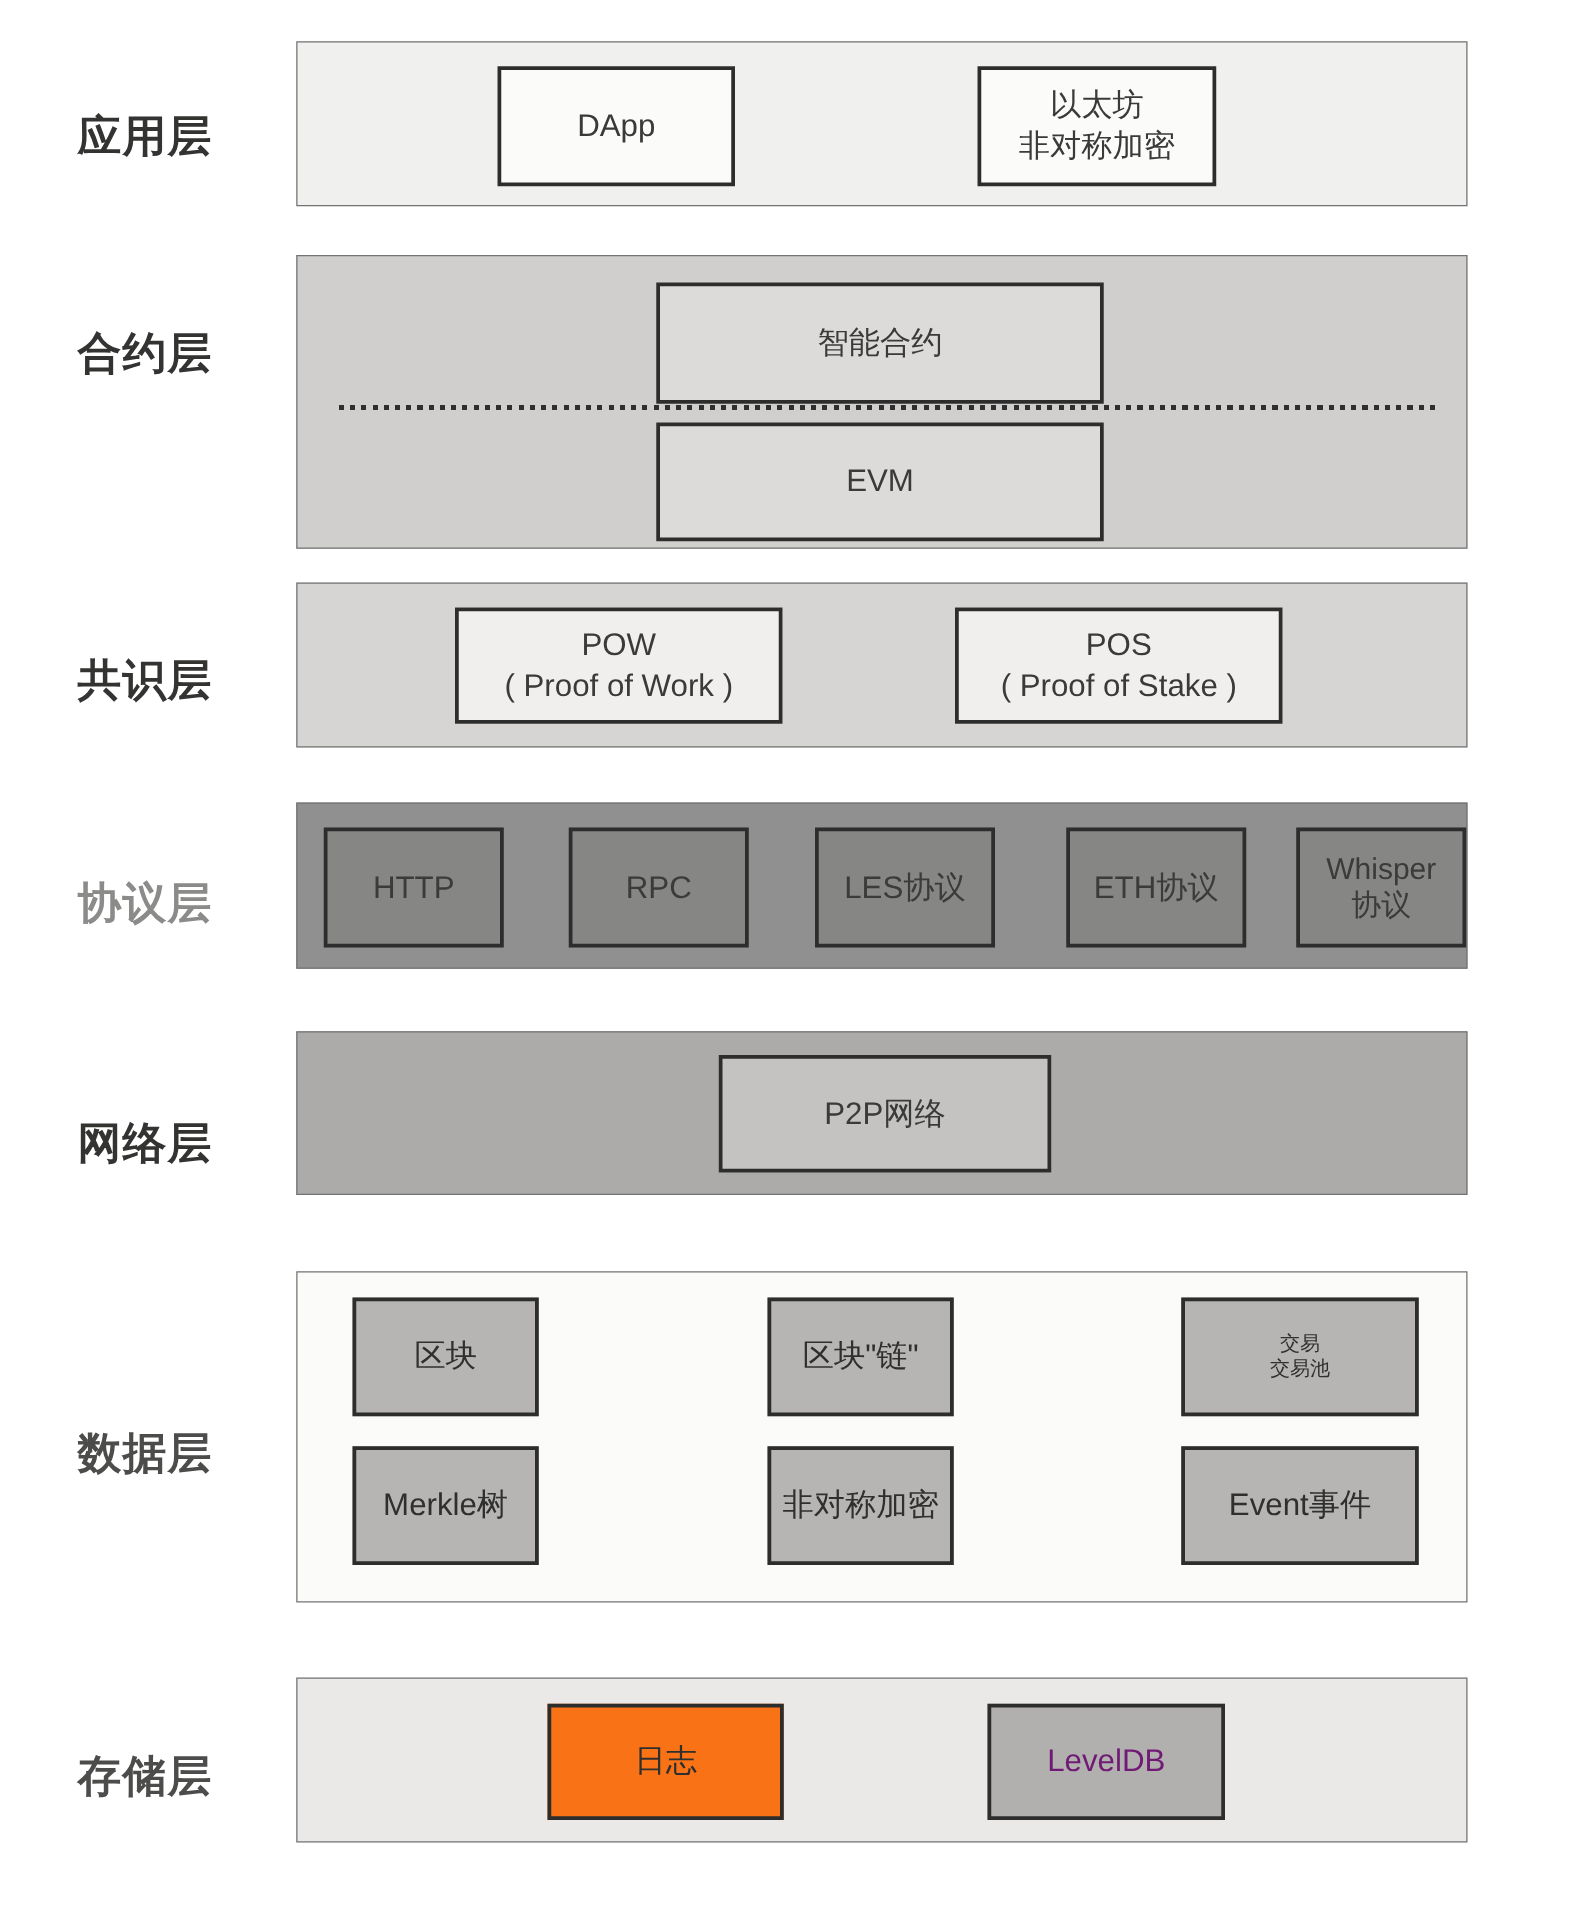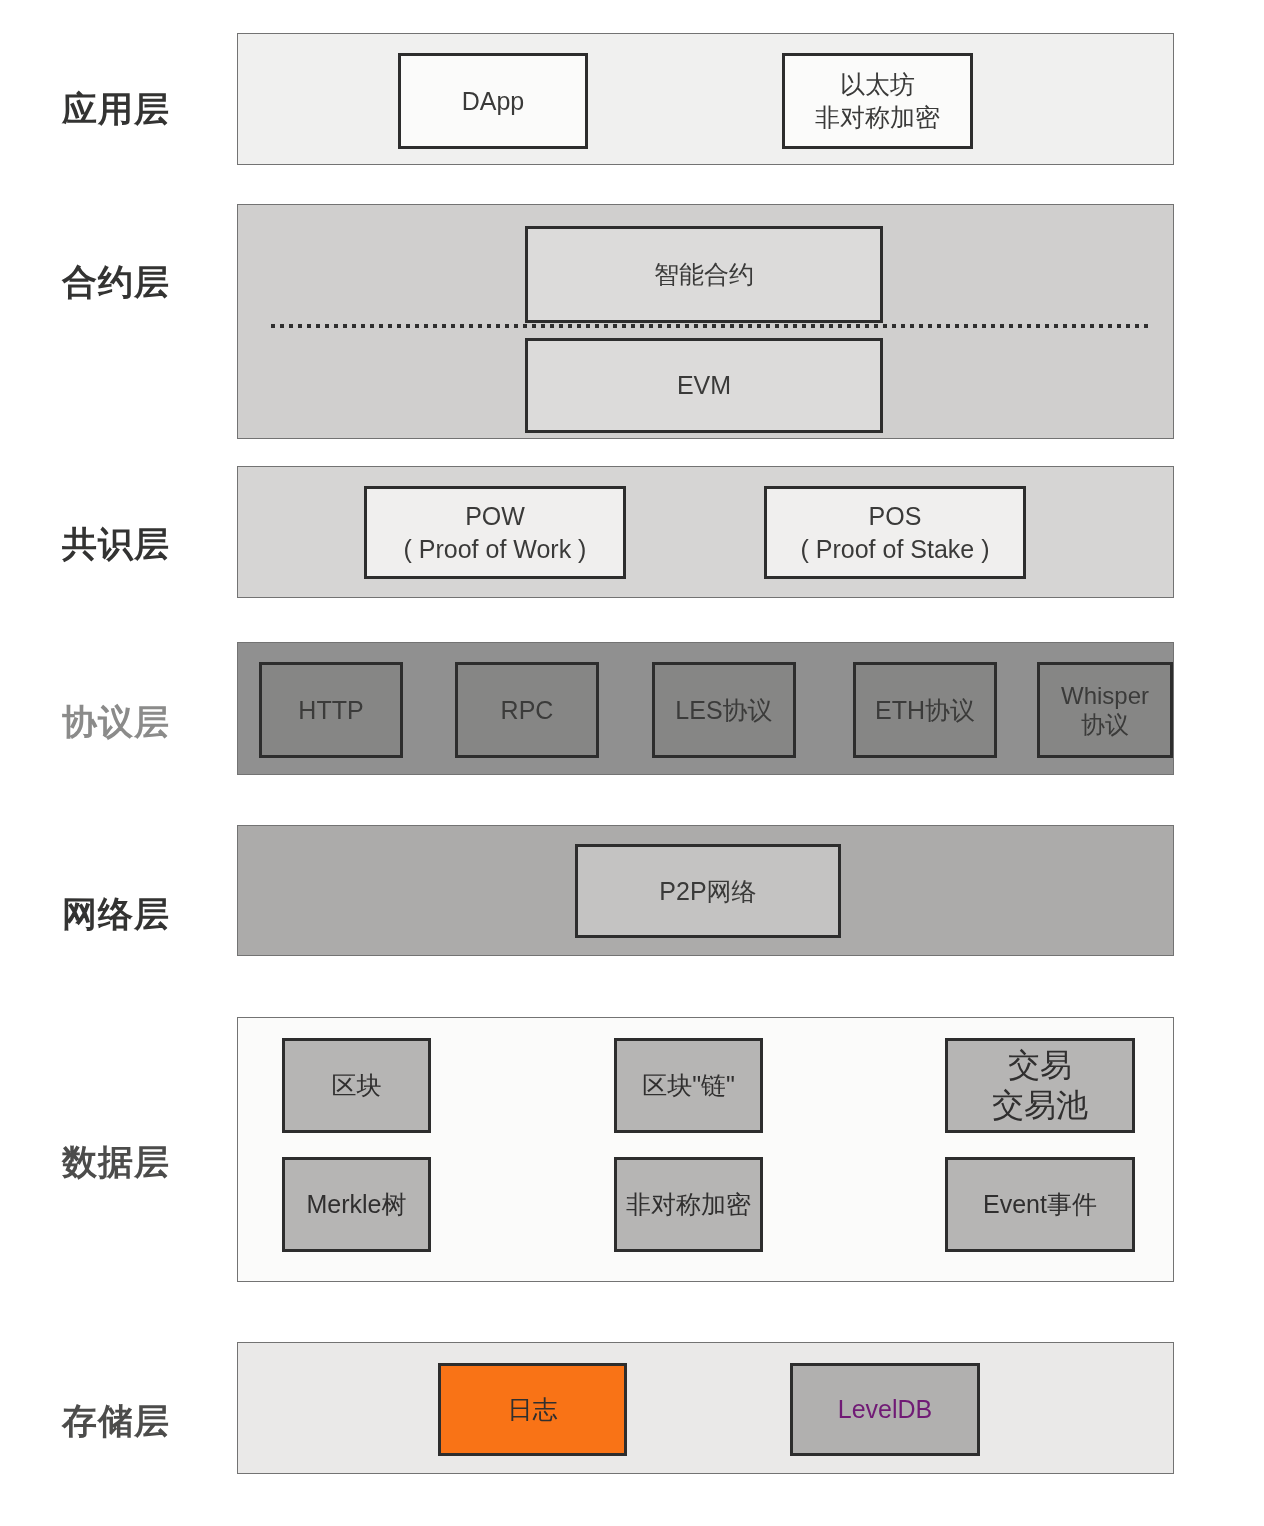--- a/index.html
+++ b/index.html
@@ -92,21 +92,21 @@
   
   .box-p2p { left: 337px; top: 18px; width: 266px; height: 94px; background: #c4c3c2; }
 
   
   .dbox { width: 149px; height: 95px; background: #b6b5b4; color: #302f2f; }
   .row1 { top: 20px; }
   .row2 { top: 139px; }
   .col1 { left: 44px; }
   .col2 { left: 376px; }
   .col3 { left: 707px; width: 190px; }
-  .box-txpool { line-height: 1.22; font-size: 32px; }
+  .box-txpool { line-height: 1.22; font-size: 16px; }
 
   
   .box-log     { left: 200px; top: 20px; width: 189px; height: 93px; background: #f97316; color: #302f2f; }
   .box-leveldb { left: 552px; top: 20px; width: 190px; height: 93px; background: #b1b0af; color: #701a75; }
 </style>
 </head>
 <body>
 
 <div id="canvas">
 

